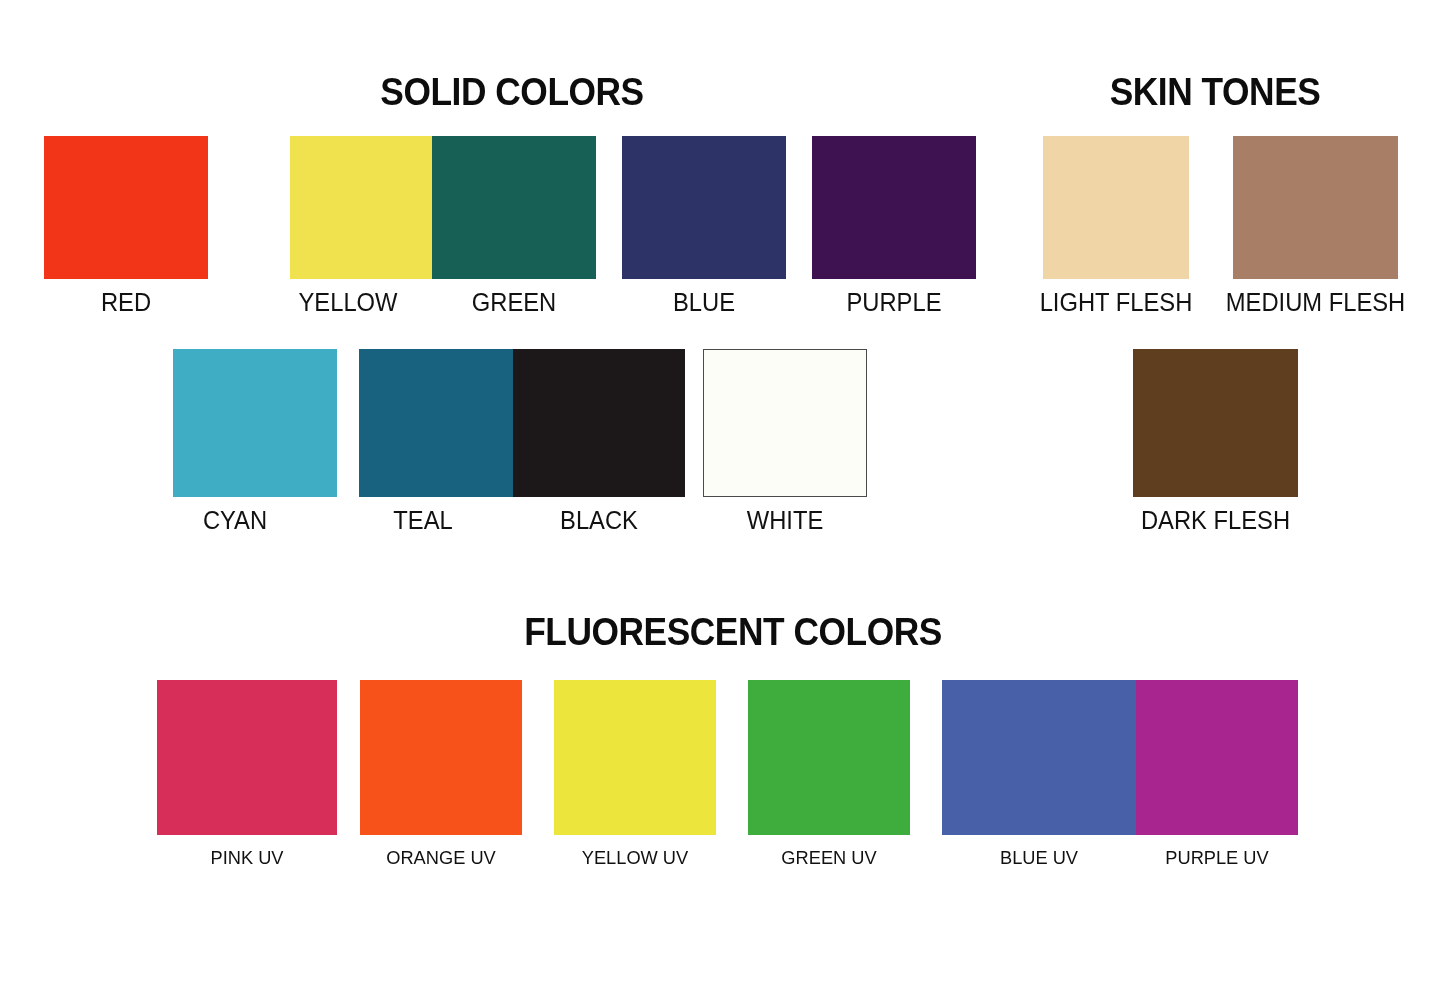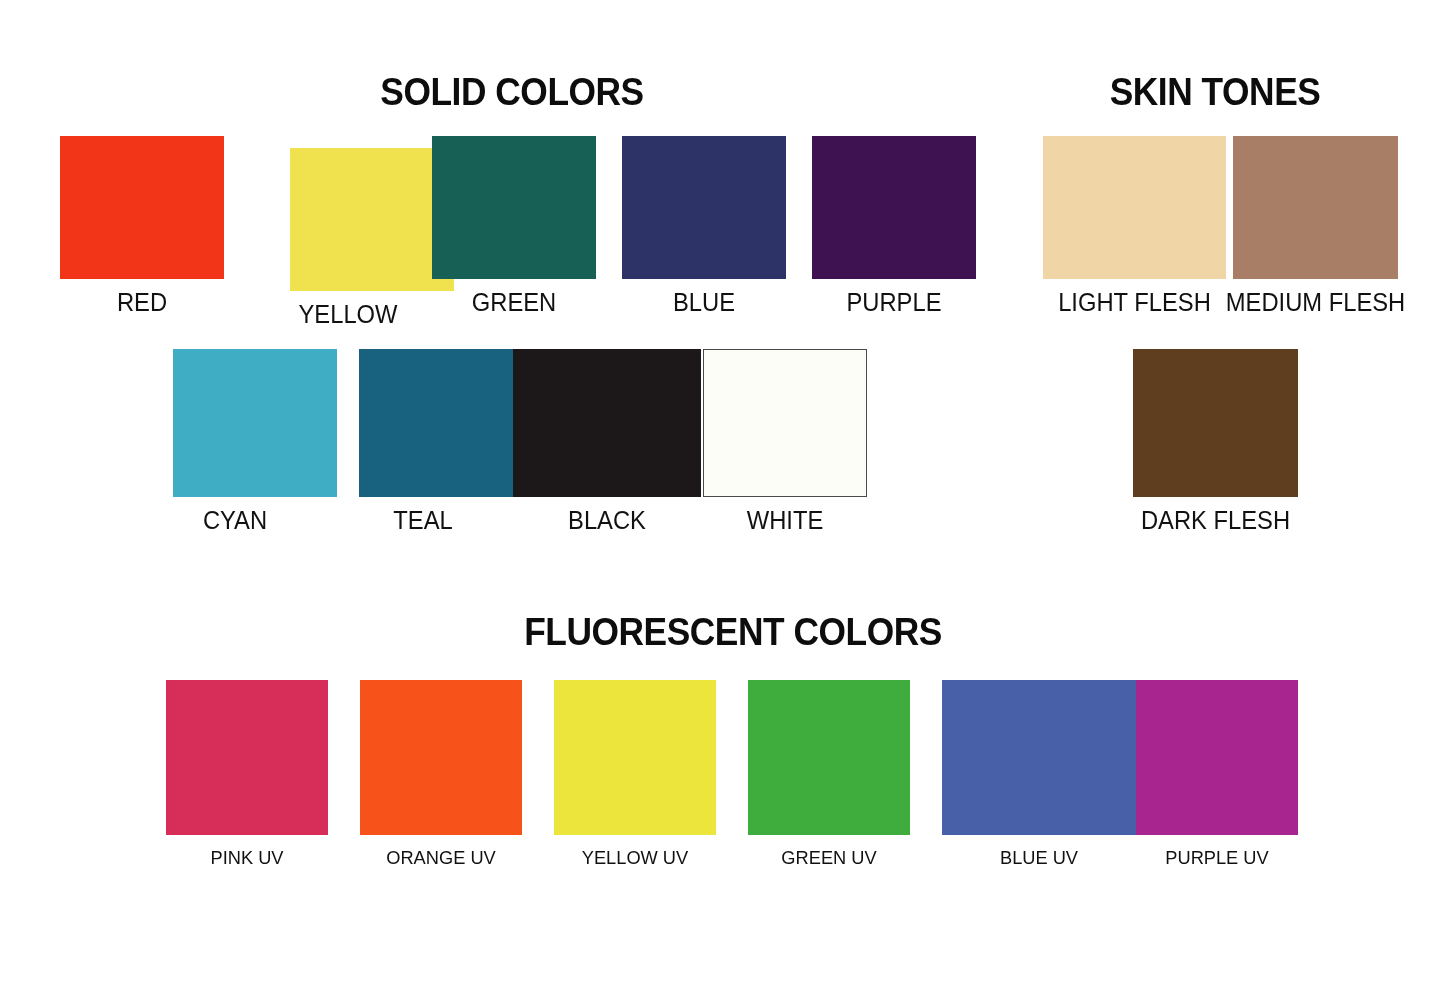--- a/index.html
+++ b/index.html
@@ -90,25 +90,25 @@
   }
 </style>
 </head>
 <body>
 
 <div class="canvas">
 
   <div class="section-title" id="title-solid">SOLID COLORS</div>
 
   <div class="grp-solid" id="grp-solid-row1">
-      <div class="swatch" style="left: 60px; top: 136px; width: 164px; height: 134px;">
+      <div class="swatch" style="left: 44px; top: 136px; width: 164px; height: 134px;">
         <div class="chip" style="height: 143px; background: rgb(242, 52, 25);"></div>
         <div class="swatch-label" style="top: 152px;">RED</div>
       </div>
-      <div class="swatch" style="left: 242px; top: 148px; width: 164px; height: 143px; padding-left: 48px;">
+      <div class="swatch" style="left: 242px; top: 136px; width: 164px; height: 143px; padding-left: 48px;">
         <div class="chip" style="height: 143px; background: rgb(239, 226, 78);"></div>
         <div class="swatch-label" style="top: 152px;">YELLOW</div>
       </div>
       <div class="swatch" style="left: 432px; top: 136px; width: 164px; height: 143px;">
         <div class="chip" style="height: 143px; background: rgb(22, 96, 85);"></div>
         <div class="swatch-label" style="top: 152px;">GREEN</div>
       </div>
       <div class="swatch" style="left: 622px; top: 136px; width: 164px; height: 143px;">
         <div class="chip" style="height: 143px; background: rgb(45, 50, 103);"></div>
         <div class="swatch-label" style="top: 152px;">BLUE</div>
@@ -120,53 +120,53 @@
     </div>
   <div class="grp-solid" id="grp-solid-row2">
       <div class="swatch" style="left: 133px; top: 349px; width: 164px; height: 180px; padding-left: 40px;">
         <div class="chip" style="height: 148px; background: rgb(63, 174, 196);"></div>
         <div class="swatch-label" style="top: 157px;">CYAN</div>
       </div>
       <div class="swatch" style="left: 323px; top: 349px; width: 164px; height: 148px; padding-left: 36px;">
         <div class="chip" style="height: 148px; background: rgb(24, 97, 127);"></div>
         <div class="swatch-label" style="top: 157px;">TEAL</div>
       </div>
-      <div class="swatch" style="left: 513px; top: 349px; width: 188px; height: 148px;">
+      <div class="swatch" style="left: 513px; top: 349px; width: 172px; height: 148px;">
         <div class="chip" style="height: 148px; background: rgb(28, 24, 25);"></div>
         <div class="swatch-label" style="top: 157px;">BLACK</div>
       </div>
       <div class="swatch" style="left: 703px; top: 349px; width: 164px; height: 184px;">
         <div class="chip bordered" style="height: 148px; background: rgb(253, 253, 248);"></div>
         <div class="swatch-label" style="top: 157px;">WHITE</div>
       </div>
     </div>
 
   <div class="section-title" id="title-skin">SKIN TONES</div>
 
   <div class="grp-skin" id="grp-skin-row1">
-      <div class="swatch" style="left: 1043px; top: 136px; width: 183px; height: 143px;">
+      <div class="swatch" style="left: 1043px; top: 136px; width: 146px; height: 143px;">
         <div class="chip" style="height: 143px; background: rgb(240, 213, 166);"></div>
         <div class="swatch-label" style="top: 152px;">LIGHT FLESH</div>
       </div>
       <div class="swatch" style="left: 1233px; top: 136px; width: 165px; height: 143px;">
         <div class="chip" style="height: 143px; background: rgb(168, 126, 103);"></div>
         <div class="swatch-label" style="top: 152px;">MEDIUM FLESH</div>
       </div>
     </div>
   <div class="grp-skin" id="grp-skin-row2">
       <div class="swatch" style="left: 1133px; top: 349px; width: 165px; height: 148px;">
         <div class="chip" style="height: 148px; background: rgb(94, 62, 31);"></div>
         <div class="swatch-label" style="top: 157px;">DARK FLESH</div>
       </div>
     </div>
 
   <div class="section-title" id="title-fluoro">FLUORESCENT COLORS</div>
 
   <div class="grp-fluoro" id="grp-fluoro-row1">
-      <div class="swatch" style="left: 166px; top: 680px; width: 162px; height: 155px;">
+      <div class="swatch" style="left: 157px; top: 680px; width: 180px; height: 155px;">
         <div class="chip" style="height: 155px; background: rgb(214, 46, 88);"></div>
         <div class="swatch-label" style="top: 167px;">PINK UV</div>
       </div>
       <div class="swatch" style="left: 360px; top: 680px; width: 162px; height: 155px;">
         <div class="chip" style="height: 155px; background: rgb(247, 82, 26);"></div>
         <div class="swatch-label" style="top: 167px;">ORANGE UV</div>
       </div>
       <div class="swatch" style="left: 554px; top: 680px; width: 162px; height: 155px;">
         <div class="chip" style="height: 155px; background: rgb(235, 229, 60);"></div>
         <div class="swatch-label" style="top: 167px;">YELLOW UV</div>

